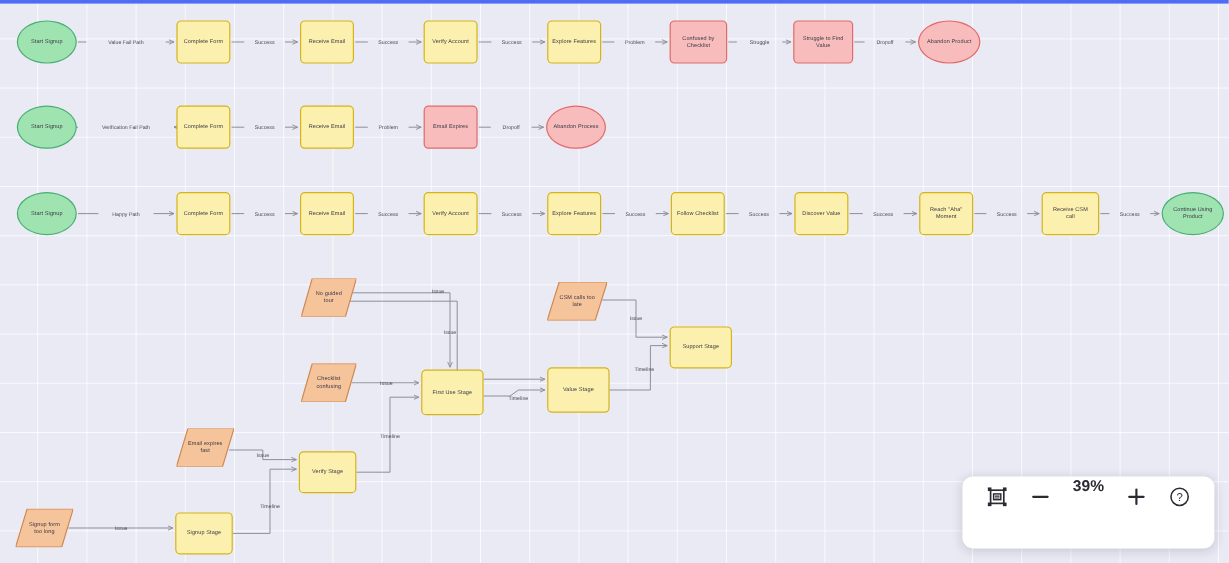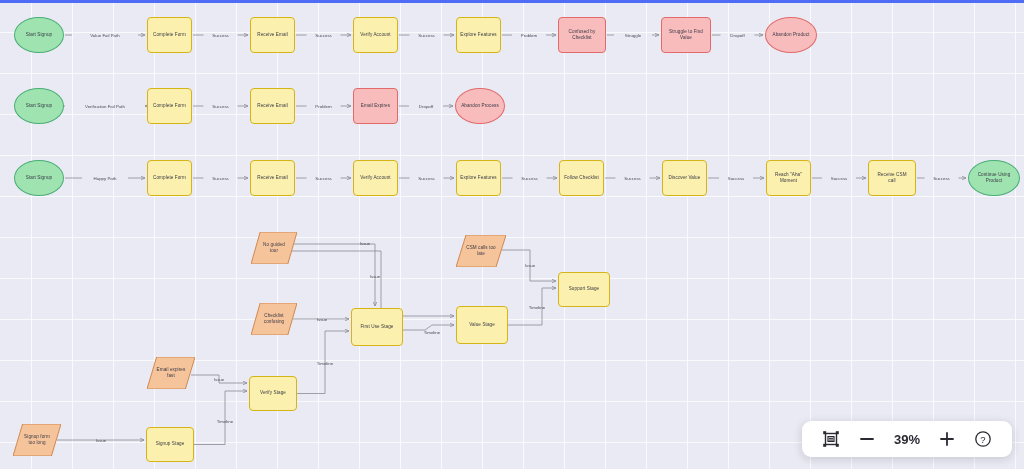--- a/index.html
+++ b/index.html
@@ -39,24 +39,24 @@
 
   .c-yellow{background:#fcf0ae;border-color:#d6b419;}
   .c-green {background:#9fe3b0;border-color:#49ae76;}
   .c-red   {background:#f8bcbc;border-color:#e26a6a;}
 
   .edge-line{stroke:#8b8b95;stroke-width:.8px;fill:none;}
   .edge-lbl{font-family:"Liberation Sans",sans-serif;font-size:4.4px;fill:#4a4a55;}
 
   
   #toolbar{
-    position:absolute;right:12px;bottom:12px;height:36px;
+    position:absolute;right:12px;bottom:12px;height:60px;
     background:#ffffff;border-radius:9px;
     box-shadow:0 2px 10px rgba(20,20,40,.16);
-    display:flex;align-items:center;gap:2px;padding:0 12px;z-index:60;
+    display:flex;gap:2px;padding:0 12px;z-index:60;
   }
   .tb-btn{
     width:34px;height:34px;display:flex;align-items:center;justify-content:center;
     border:none;background:transparent;cursor:pointer;border-radius:6px;color:#2a2a33;
   }
   #zoomlevel{
     font-size:13px;font-weight:700;color:#2a2a33;min-width:42px;text-align:center;
     font-family:"Liberation Sans",sans-serif;
   }
 </style>

